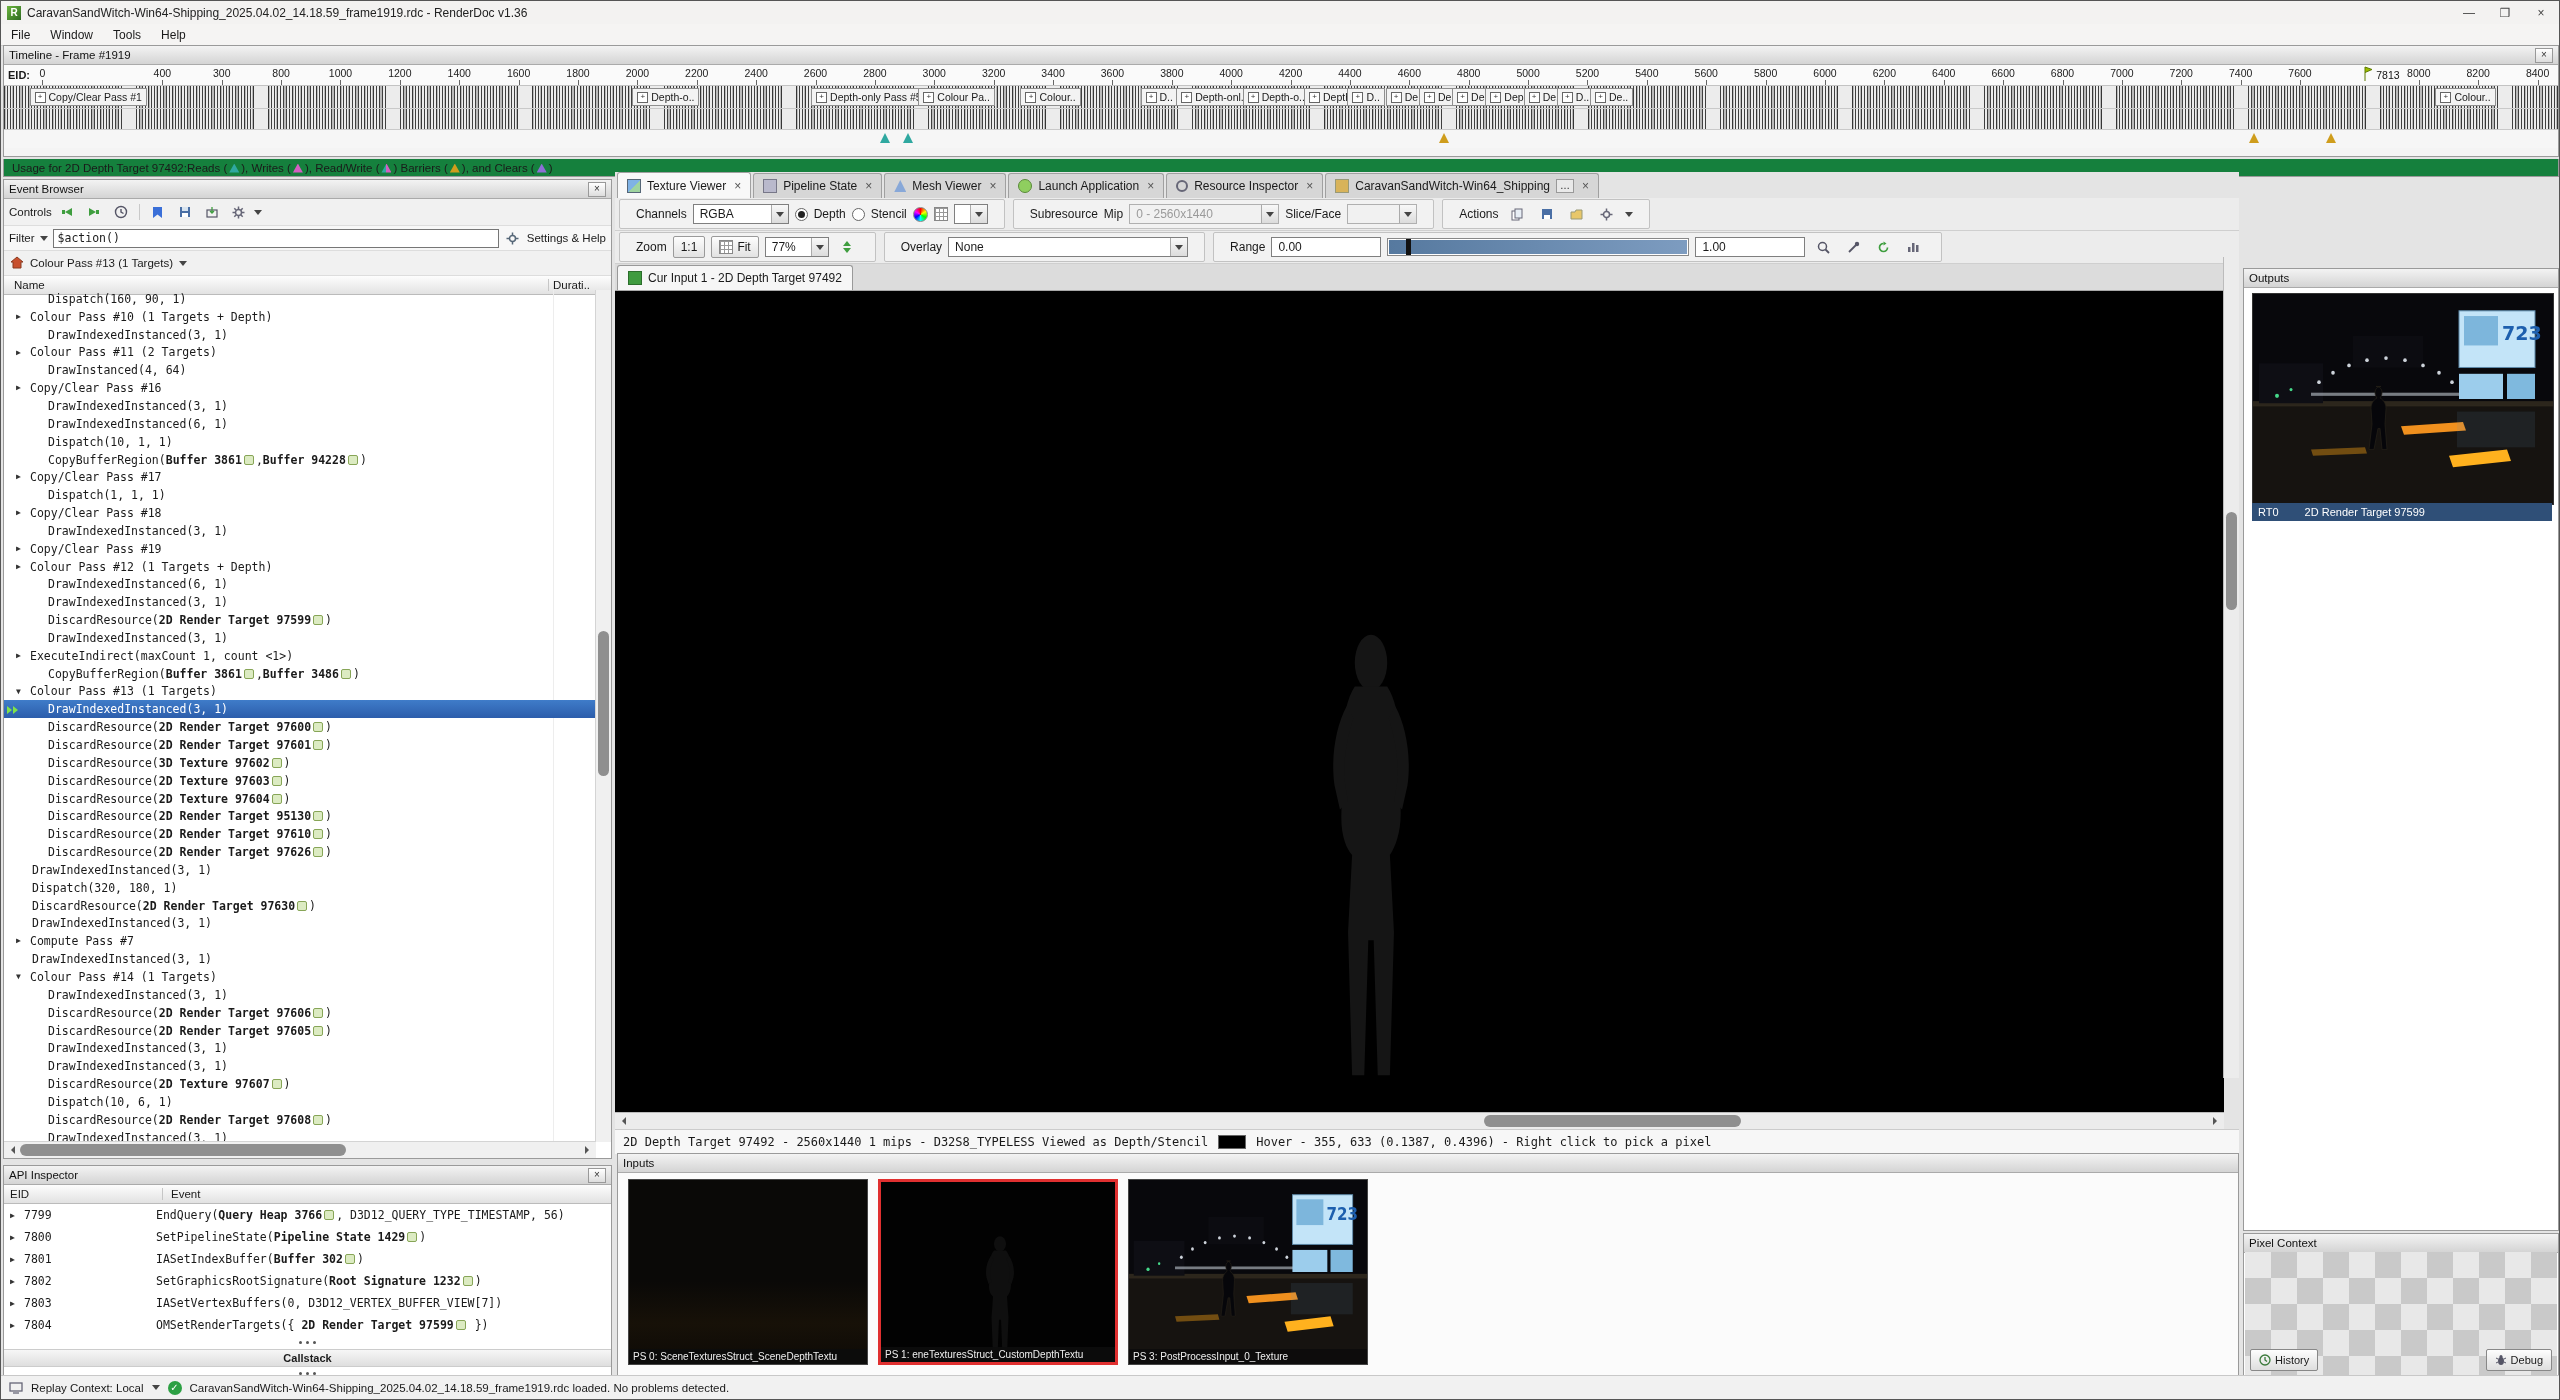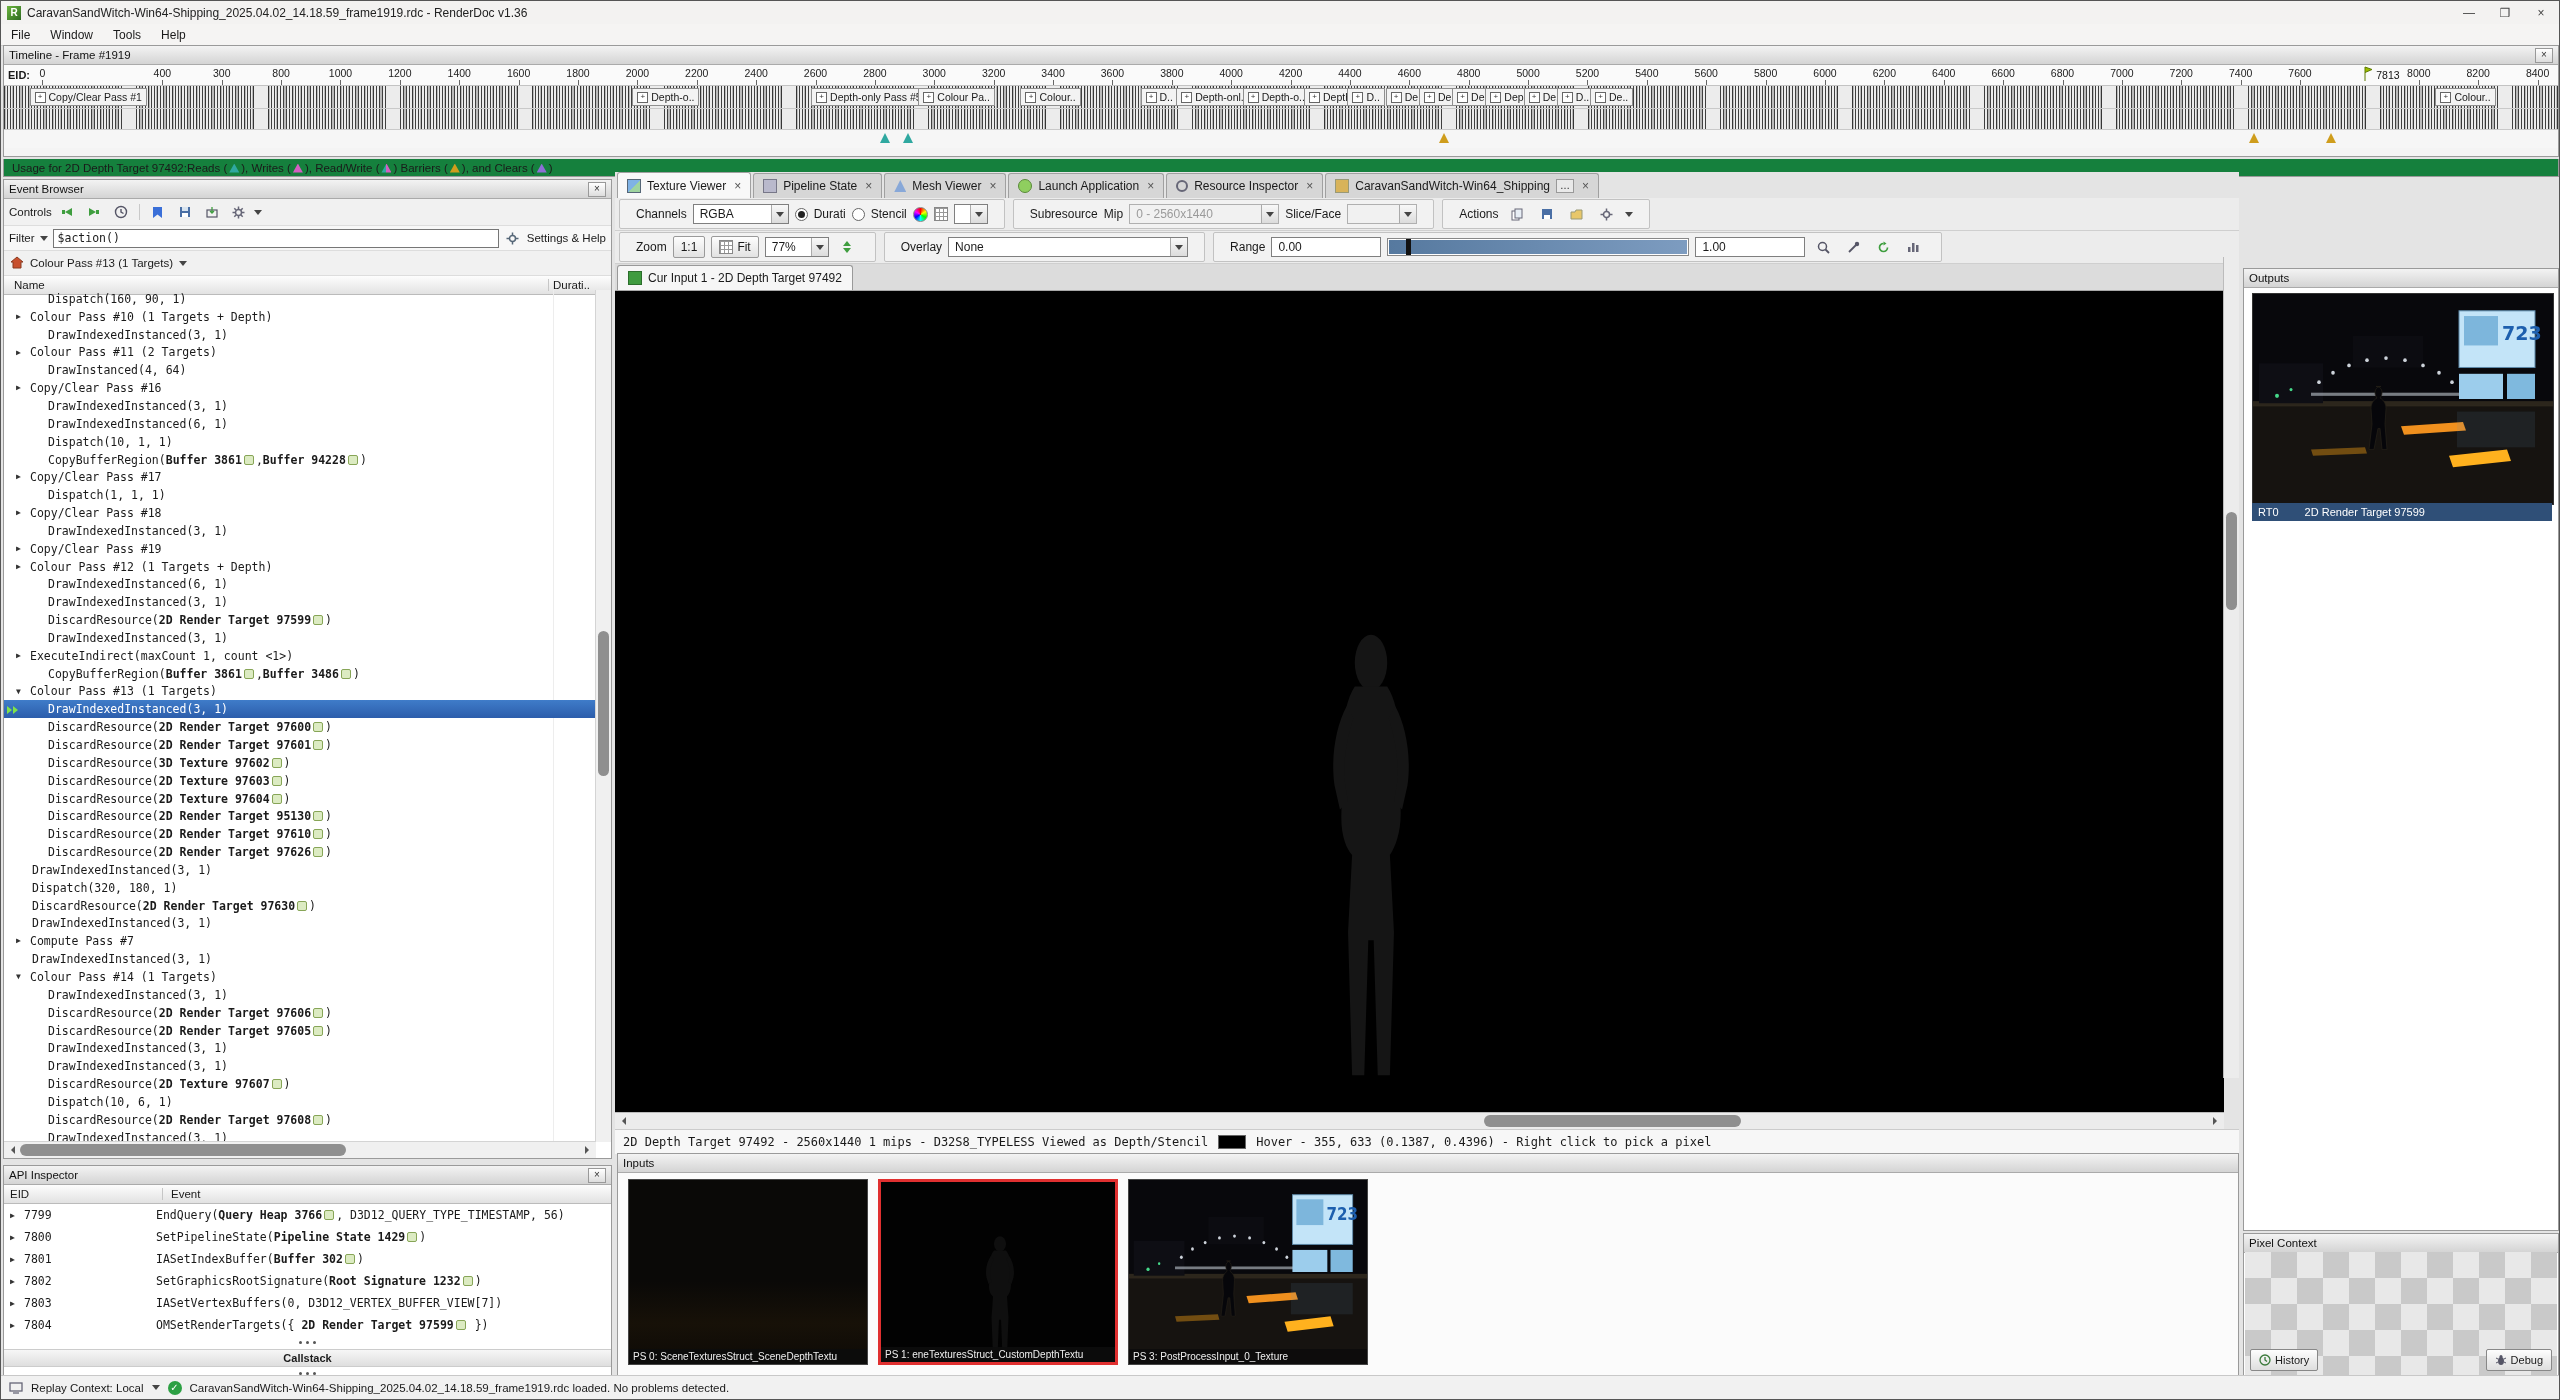--- a/index.html
+++ b/index.html
@@ -971,21 +971,21 @@
     <div class="tbrow">
       <div class="tb-group">
         <span class="tb-label">Channels</span>
         <div class="combo" style="width:96px">
           <span class="val">RGBA</span>
           <span class="dd">
               <span class="caret"></span>
             </span>
         </div>
         <span class="radio on"></span>
-        <span>Durati</span>
+        <span>Depth</span>
         <span class="radio"></span>
         <span>Stencil</span>
         <span class="colorwheel"></span>
         <span class="gridicon"></span>
         <div class="combo" style="width:34px">
           <span class="val"></span>
           <span class="dd">
               <span class="caret"></span>
             </span>
         </div>

